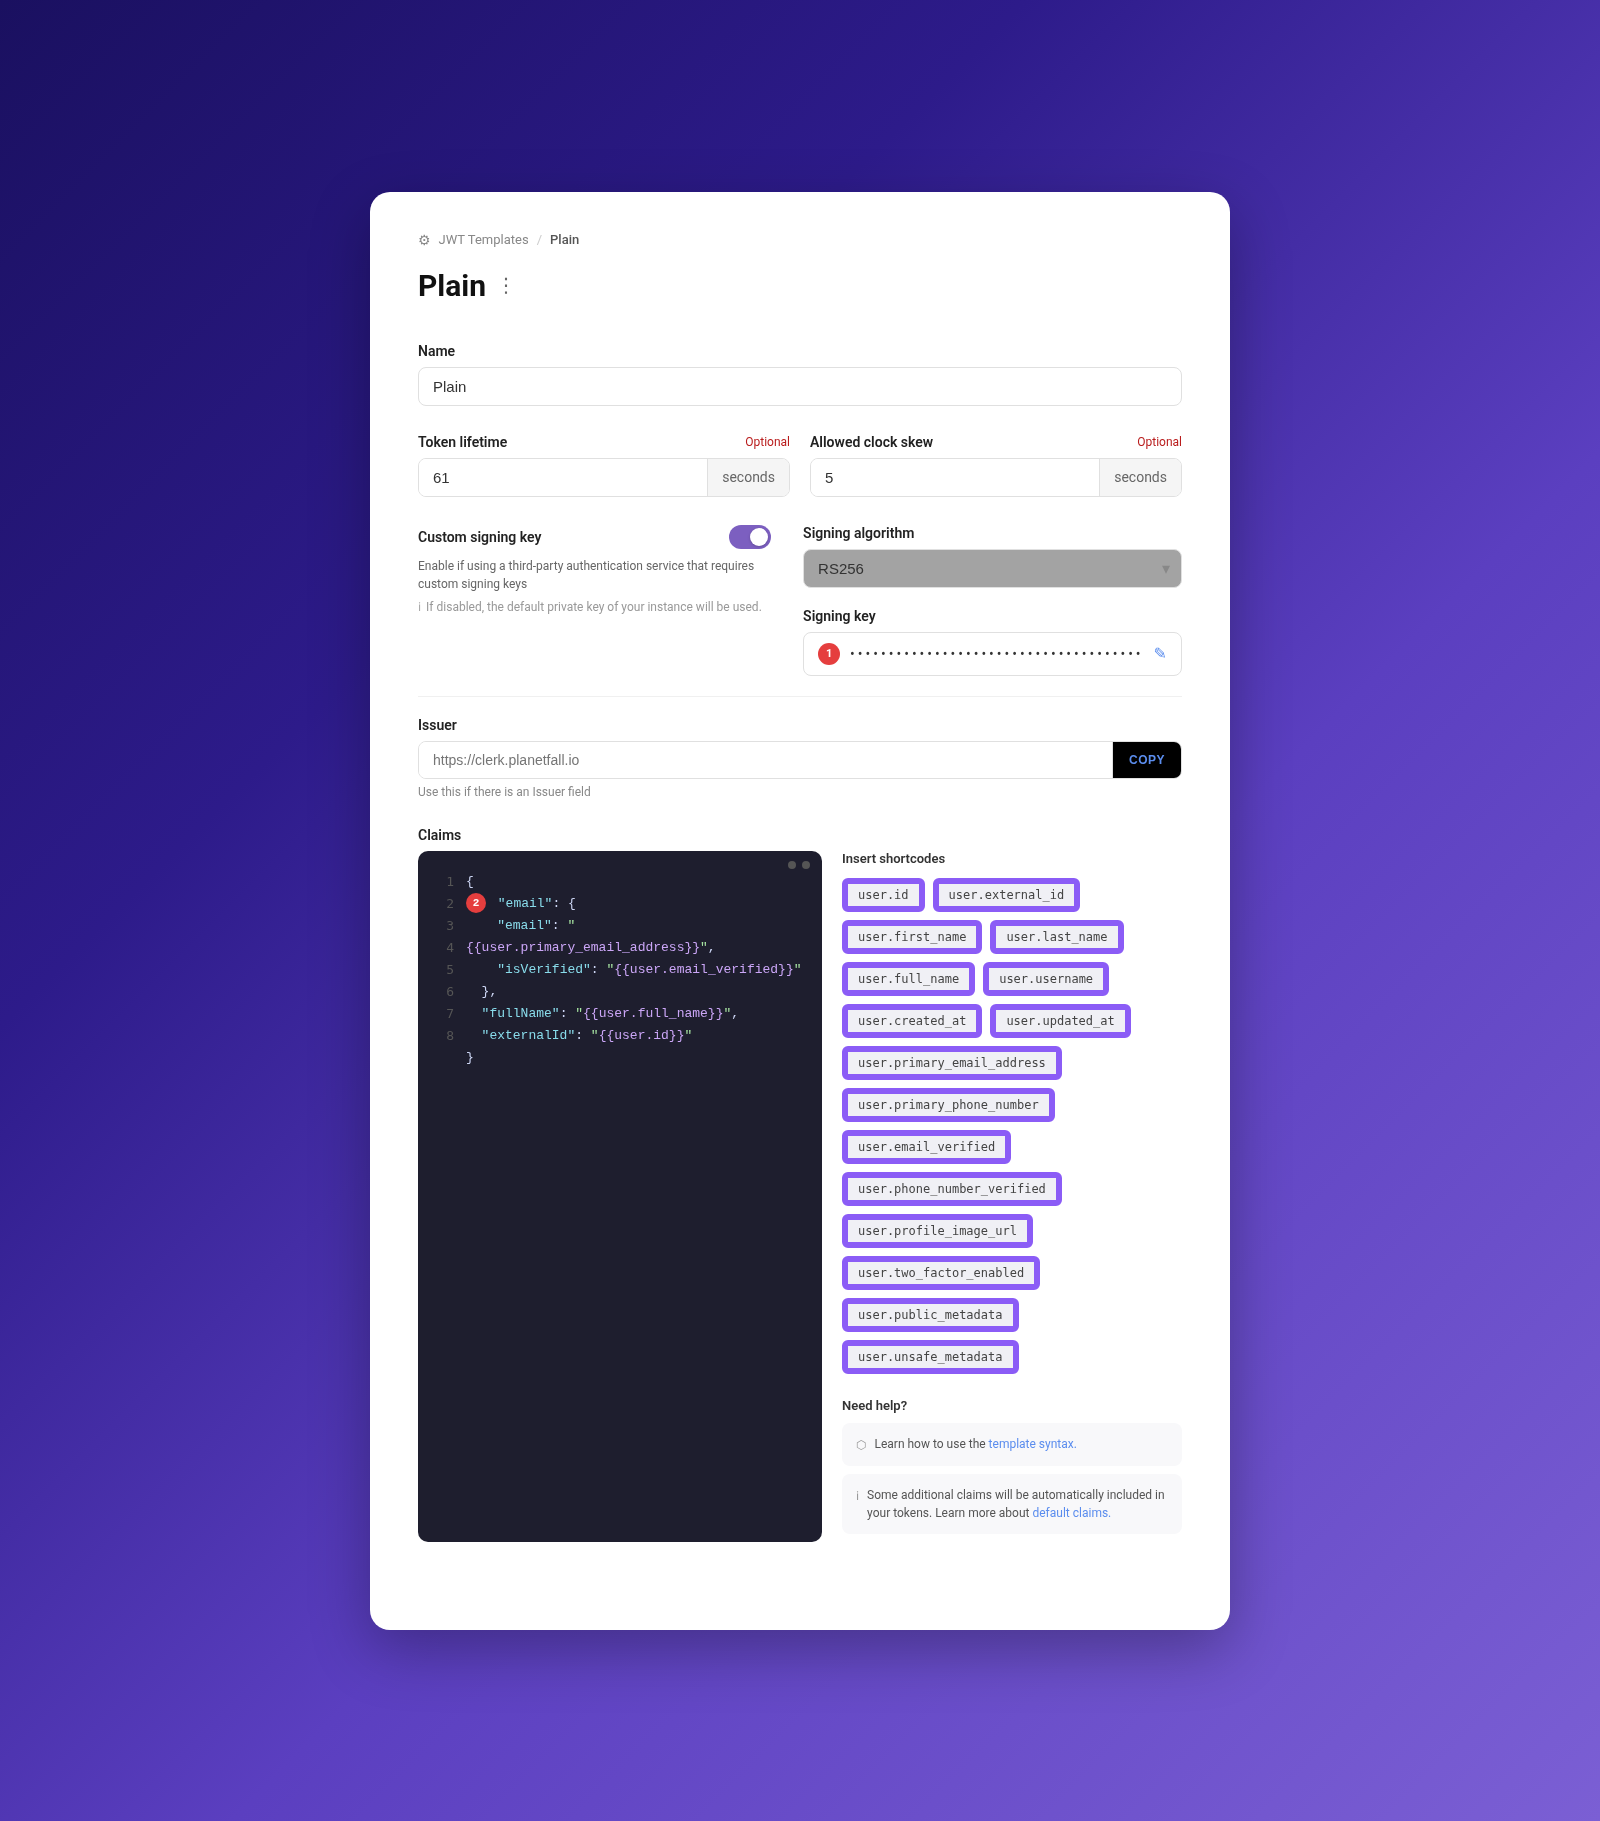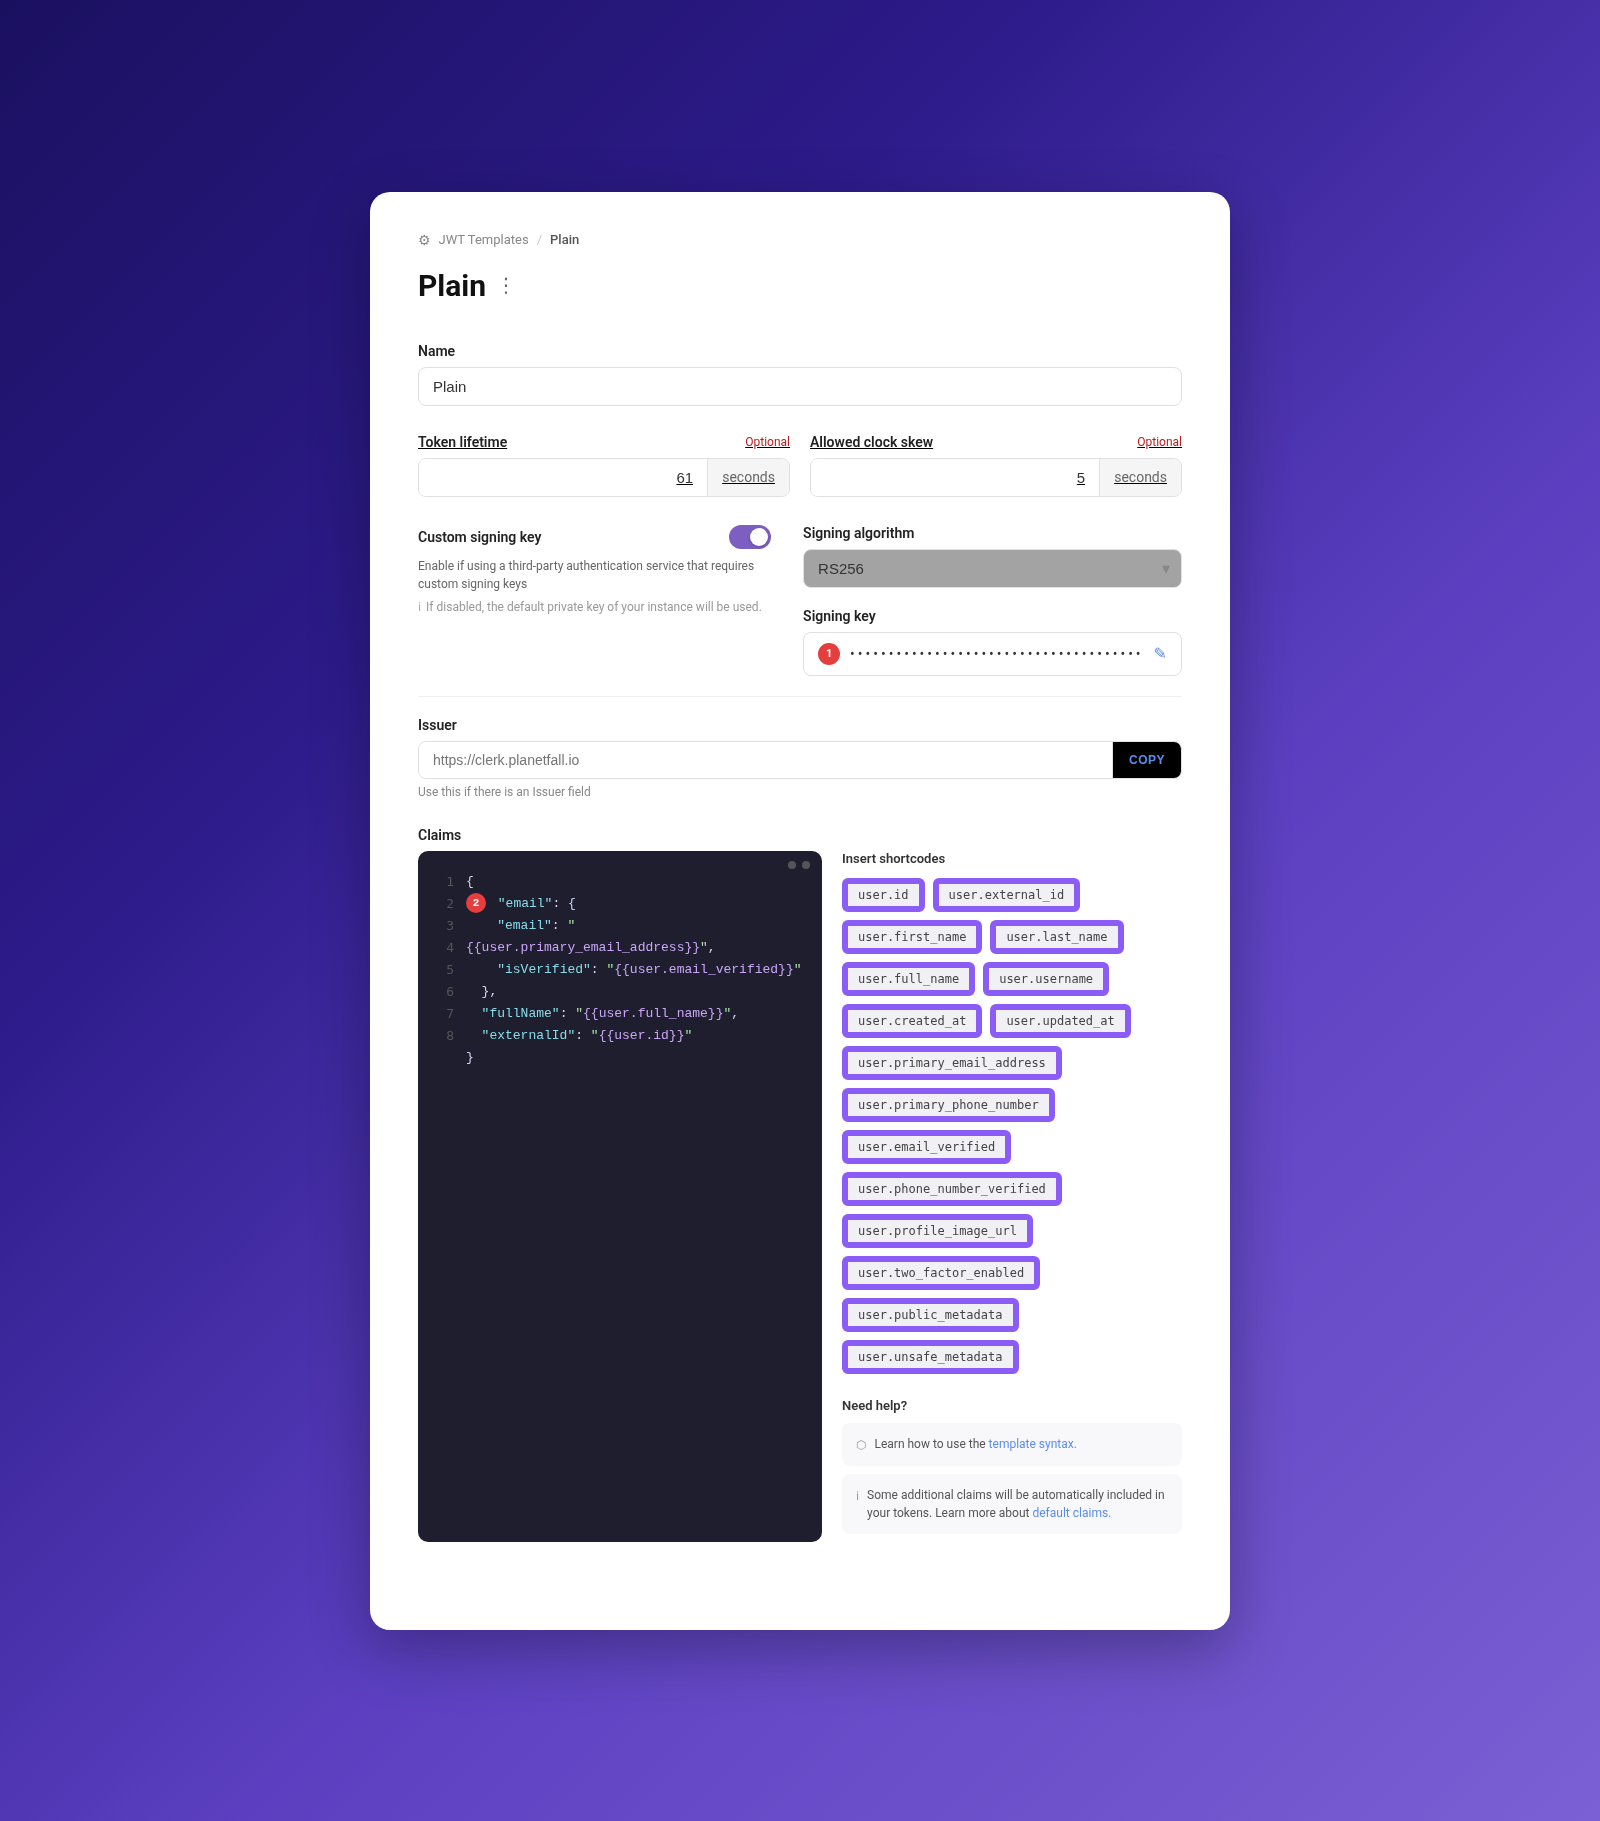--- a/index.html
+++ b/index.html
@@ -73,21 +73,20 @@
       font-size: 15px;
       color: #333;
       outline: none;
       background: #fff;
     }
     .two-col {
       display: grid;
       grid-template-columns: 1fr 1fr;
       gap: 20px;
       margin-bottom: 28px;
-      text-decoration: underline;
     }
     .field-header {
       display: flex;
       justify-content: space-between;
       align-items: center;
       margin-bottom: 8px;
     }
     .optional-label {
       font-size: 12px;
       color: #b91c1c;
@@ -99,21 +98,21 @@
       border-radius: 8px;
       overflow: hidden;
     }
     .input-number {
       flex: 1;
       border: none;
       padding: 10px 14px;
       font-size: 15px;
       color: #333;
       outline: none;
-      text-align: right;
+      text-align: left;
     }
     .input-unit {
       padding: 10px 14px;
       font-size: 14px;
       color: #666;
       background: #f5f5f5;
       border-left: 1.5px solid #e0e0e0;
       display: flex;
       align-items: center;
     }

